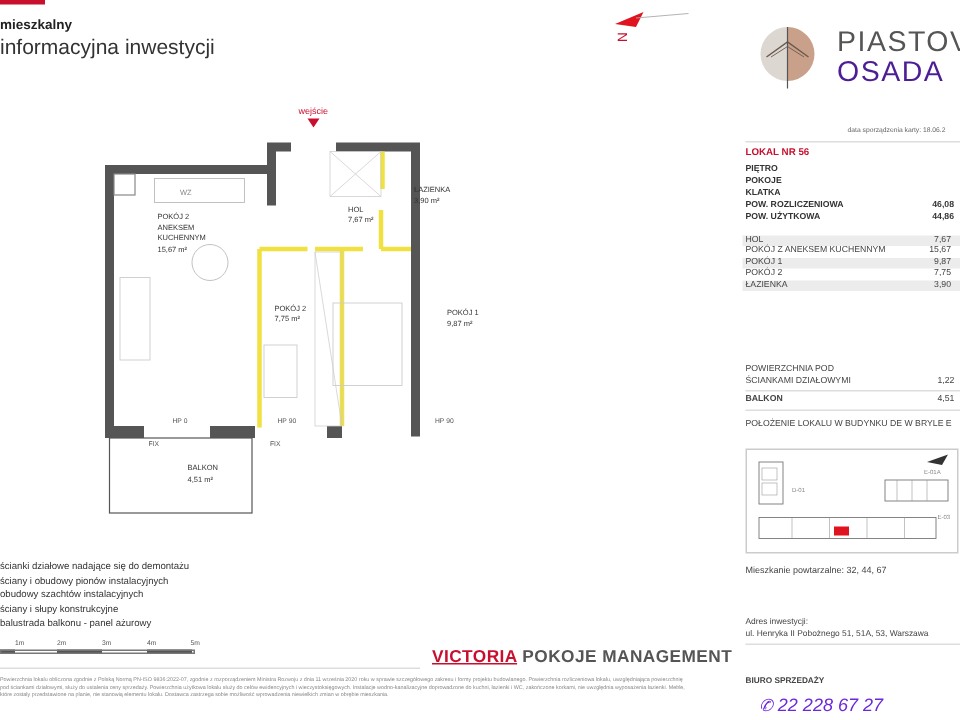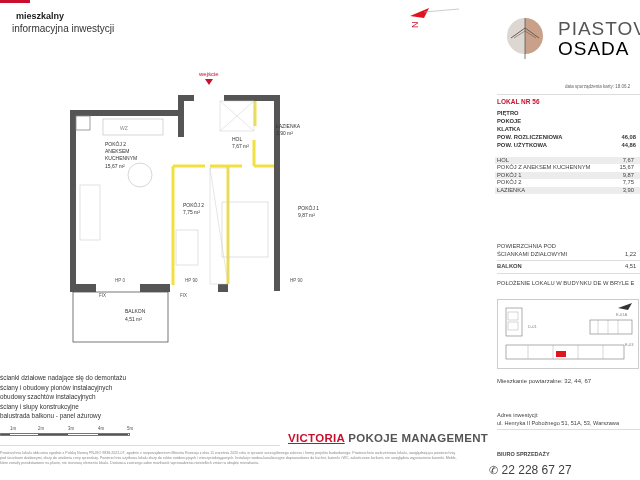--- a/index.html
+++ b/index.html
@@ -1,45 +1,45 @@
 <!DOCTYPE html>
 <html><head>
 <meta charset="utf-8">
 <style>
   html,body{margin:0;padding:0;}
   body{width:640px;height:480px;background:#fff;position:relative;overflow:hidden;font-family:"Liberation Sans",sans-serif;color:#222;}
   .abs{position:absolute;}
   .redbar{left:0;top:0;width:30px;height:3px;background:#c8102e;}
-  .h1{left:16px;top:11px;font-size:9px;font-weight:bold;color:#222;}
-  .h2{left:12px;top:23px;font-size:10px;color:#333;}
+  .h1{left:0;top:11px;font-size:9px;font-weight:bold;color:#222;}
+  .h2{left:0;top:23px;font-size:14px;color:#333;}
   
   .north{left:404px;top:2px;width:60px;height:30px;}
   
   .logo{left:505px;top:16px;width:40px;height:44px;}
   .brand1{left:558px;top:18px;font-size:19px;letter-spacing:1px;color:#555;}
-  .brand2{left:558px;top:38px;font-size:19px;letter-spacing:1px;color:#000000;}
+  .brand2{left:558px;top:38px;font-size:19px;letter-spacing:1px;color:#4c1d95;}
   .datecard{left:565px;top:84px;font-size:4.5px;color:#666;white-space:nowrap;}
   .rule{height:1px;background:#ddd;}
   .lokal{left:497px;top:98px;font-size:6.5px;font-weight:bold;color:#c8102e;}
   .info{left:497px;font-size:5.8px;font-weight:bold;color:#333;width:143px;}
   .info .v{position:absolute;right:4px;top:0;}
   .rooms{left:495px;top:157px;width:145px;}
   .room{height:7.4px;font-size:5.8px;color:#444;position:relative;padding-left:2px;line-height:7.4px;}
   .room:nth-child(odd){background:#ececec;}
   .room .v{position:absolute;right:6px;top:0;}
   .small{font-size:5.8px;color:#444;}
   .plan{left:10px;top:60px;width:460px;height:330px;}
   .legend{left:0;top:373px;font-size:6.4px;color:#333;line-height:9.5px;}
   .scale{left:0;top:426px;width:200px;height:12px;}
   .victoria{left:288px;top:432px;font-size:11.5px;font-weight:bold;letter-spacing:0.3px;}
   .victoria .red{color:#c8102e;text-decoration:underline;}
   .victoria .grey{color:#555;}
   .disclaimer{left:0;top:451px;width:460px;font-size:3.6px;color:#888;line-height:5px;}
   .keyplan{left:497px;top:299px;width:140px;height:68px;border:1px solid #ccc;}
-  .phone{left:489px;top:463px;font-size:12px;color:#404040;}
+  .phone{left:506px;top:463px;font-size:12px;color:#6d28d9;font-style:italic;}
 </style>
 </head>
 <body>
 
 <div class="abs redbar"></div>
 <div class="abs h1">mieszkalny</div>
 <div class="abs h2">informacyjna inwestycji</div>
 
 <svg class="abs north" viewBox="0 0 60 30">
   <polygon points="6,14 25,6 20,16" fill="#e0141e"></polygon>

